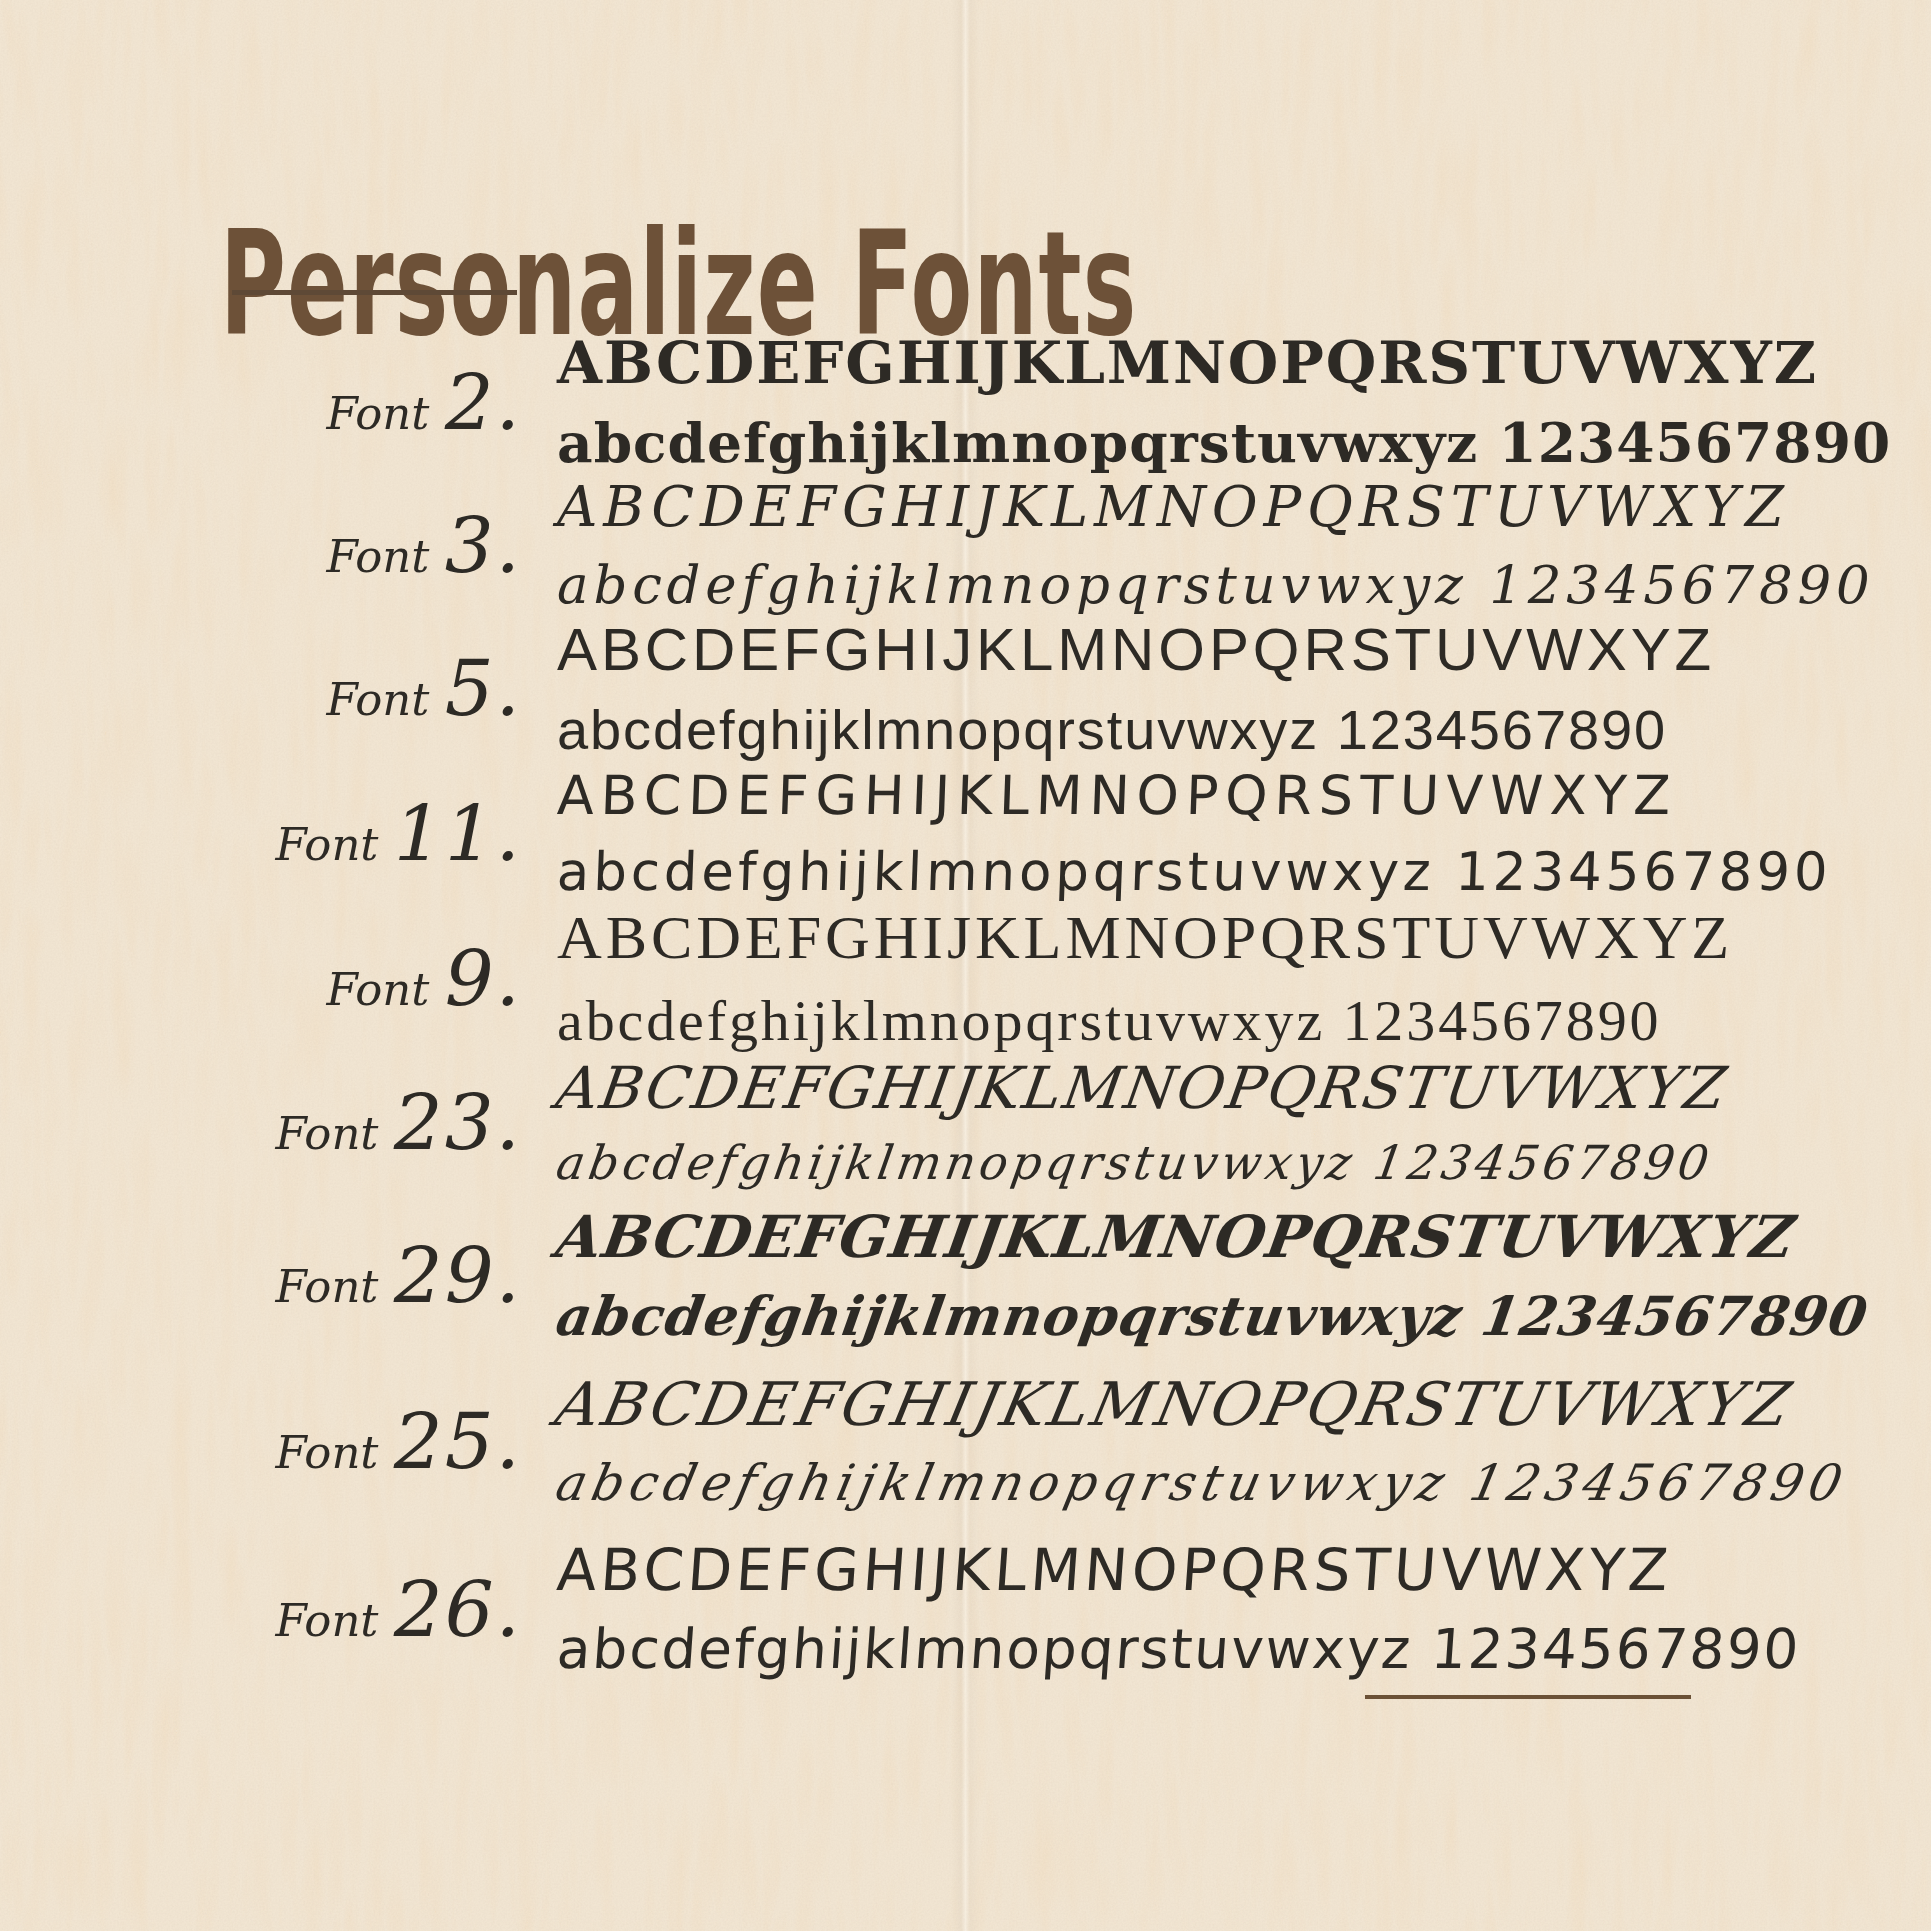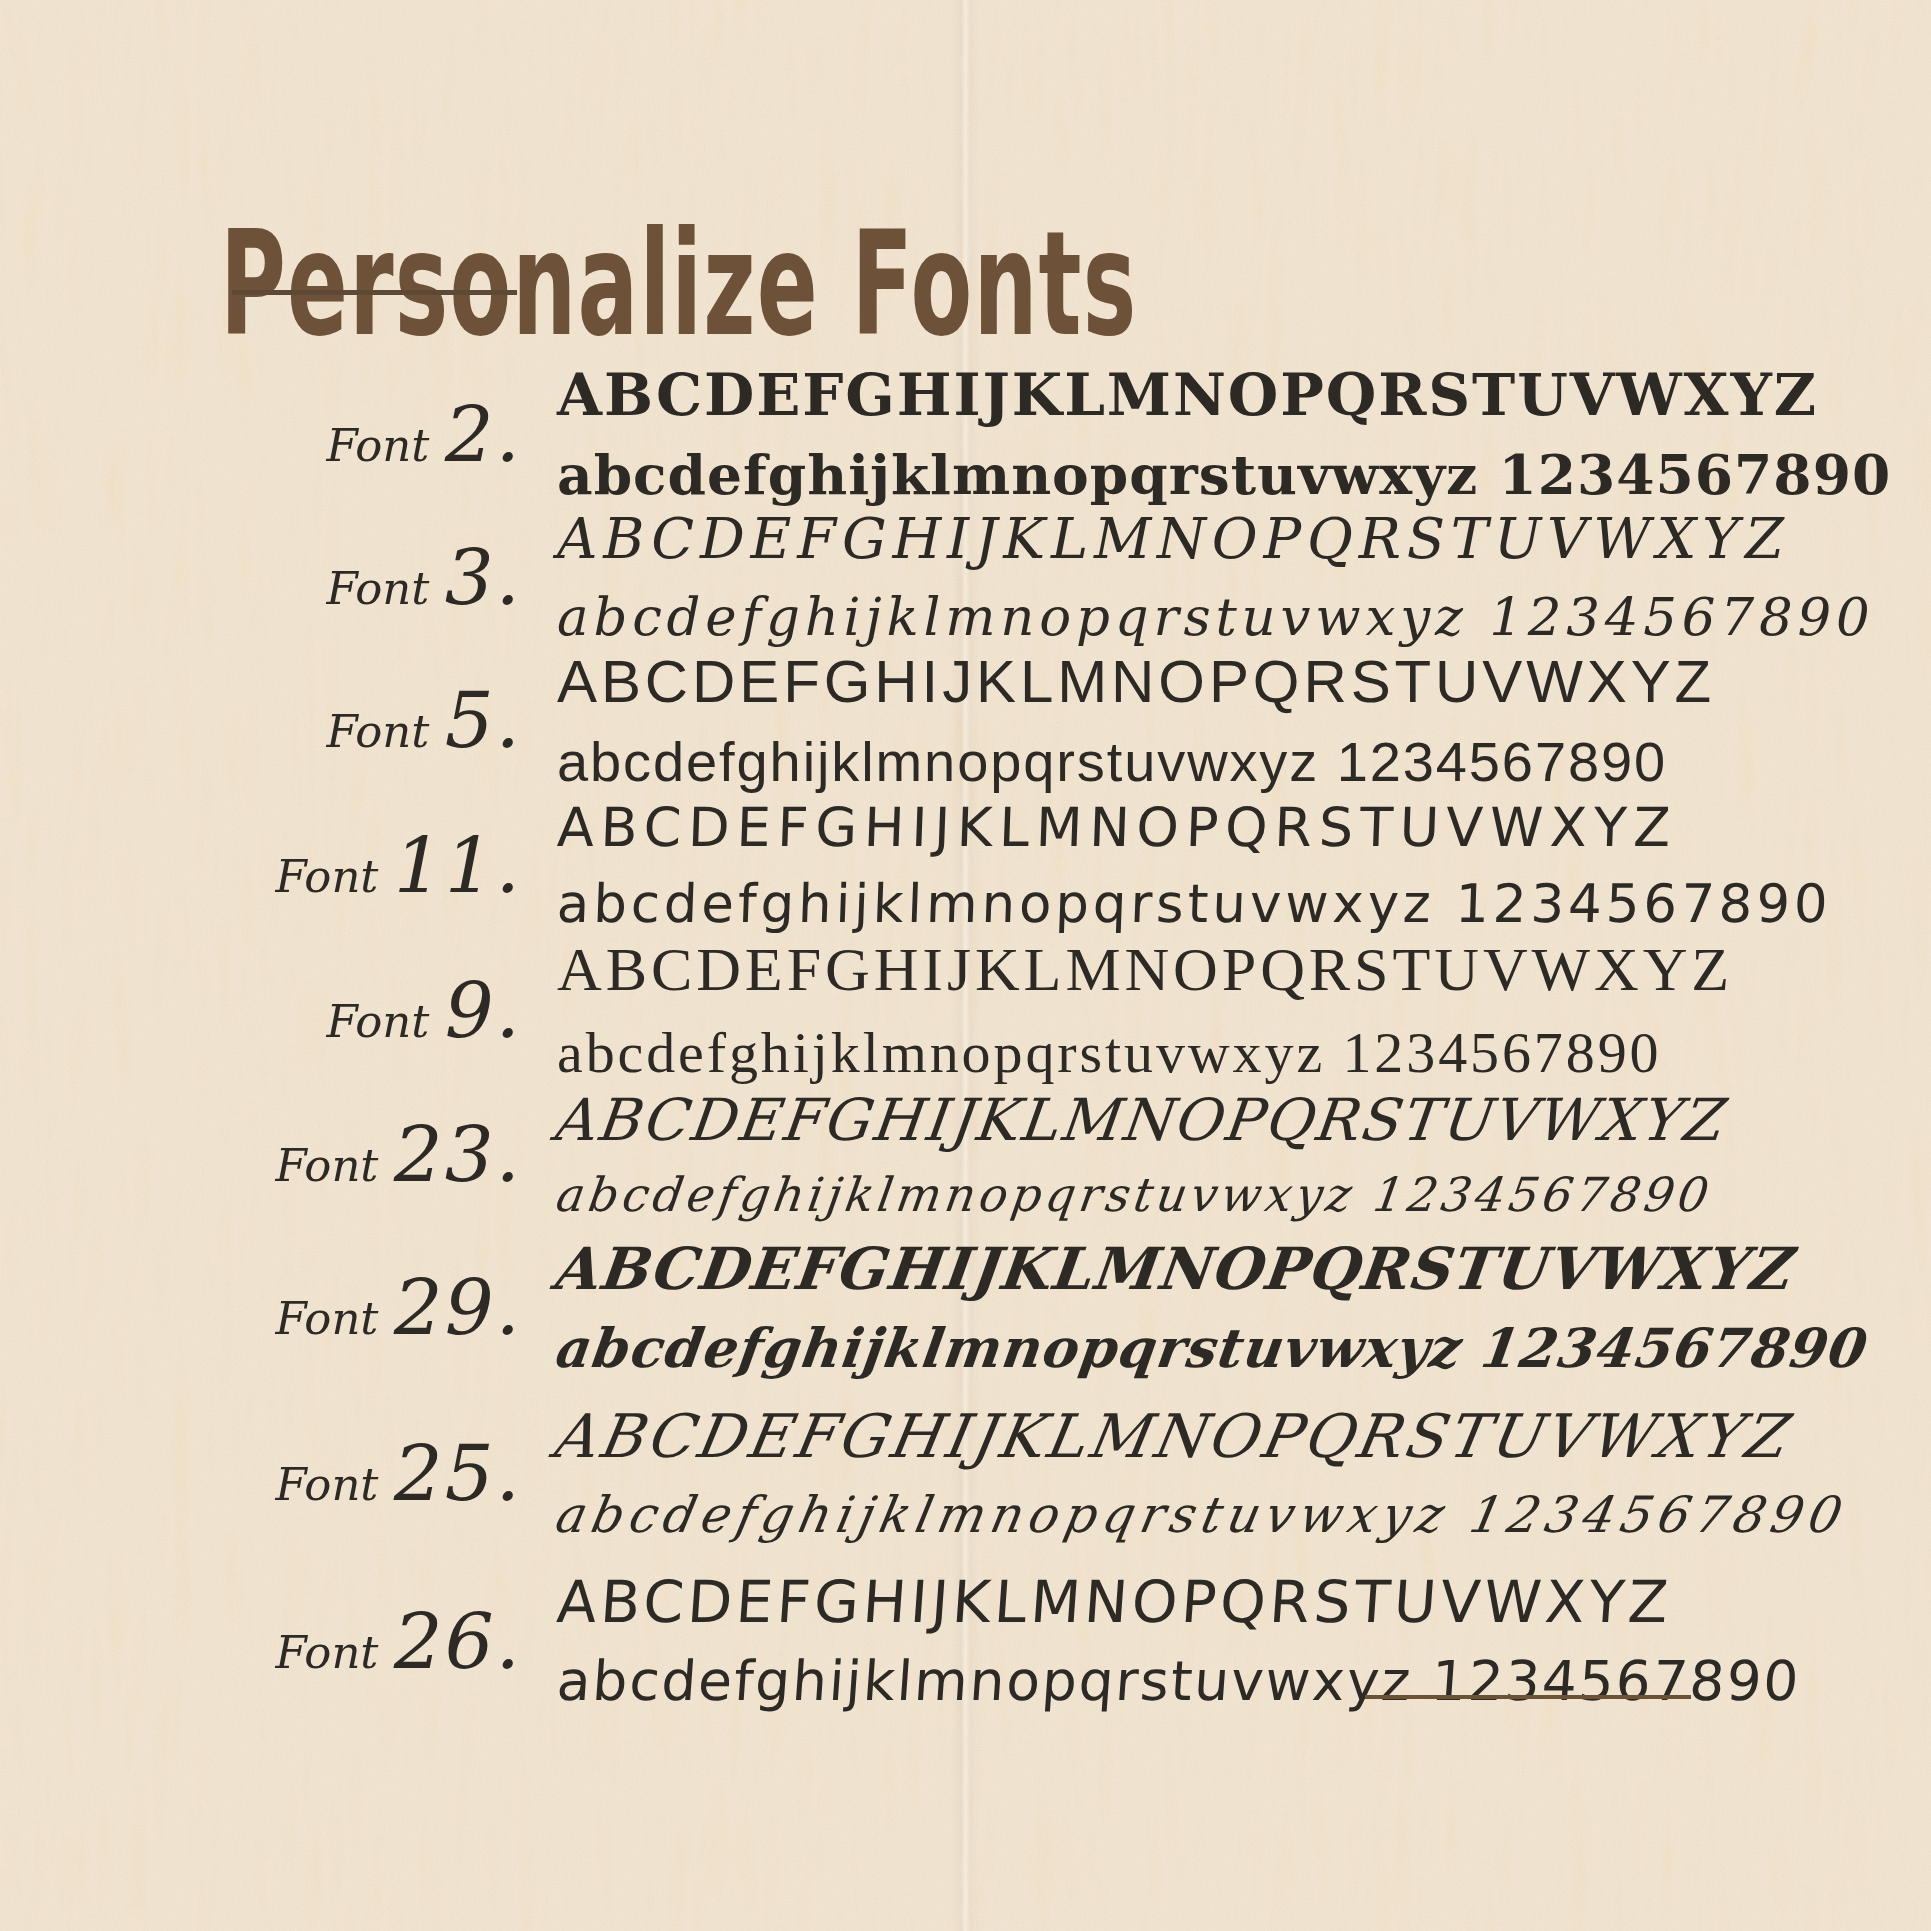--- a/index.html
+++ b/index.html
@@ -4,21 +4,21 @@
 <style>
   html,body{margin:0;padding:0;}
   body{width:1931px;height:1931px;overflow:hidden;font-family:"Liberation Sans",sans-serif;}
   .canvas{position:relative;width:1931px;height:1931px;background:#f9a8d4;overflow:hidden;}
   .texture{position:absolute;left:0;top:0;width:1931px;height:1931px;pointer-events:none;}
   .crease{position:absolute;top:0;left:951px;width:29px;height:1931px;pointer-events:none;
     background:linear-gradient(90deg,rgba(120,90,60,0) 0%,rgba(120,90,60,0.05) 35%,rgba(255,252,245,0.35) 50%,rgba(120,90,60,0.04) 65%,rgba(120,90,60,0) 100%);}
   .page-title{position:absolute;left:220px;top:114px;color:#6d5138;font-family:"DejaVu Sans",sans-serif;
     font-size:145px;line-height:1;letter-spacing:1.9px;transform:scaleX(0.62);transform-origin:left top;white-space:nowrap;}
   .title-rule{position:absolute;left:232px;top:290px;width:285px;height:4.8px;background:#5e4936;}
-  .row{position:absolute;left:205px;width:1680px;height:145px;display:flex;align-items:center;color:#2d2a25;margin-top:32px;}
+  .row{position:absolute;left:205px;width:1680px;height:145px;display:flex;align-items:center;color:#2d2a25;}
   .row-label{width:317px;display:flex;justify-content:flex-end;align-items:baseline;gap:15.4px;flex:none;
     font-family:"DejaVu Serif",serif;font-style:italic;}
   .label-word{font-size:45px;}
   .label-num{font-size:77px;letter-spacing:1.9px;}
   .samples{margin-left:35px;flex:1;display:flex;flex-direction:column;gap:16px;}
   .line{white-space:nowrap;line-height:1.12;}
   
   .r0{top:330px;}
   .r0 .up,.r0 .lo{font-family:"DejaVu Serif",serif;font-weight:700;}
   .r0 .up{font-size:58px;letter-spacing:1.9px;}

